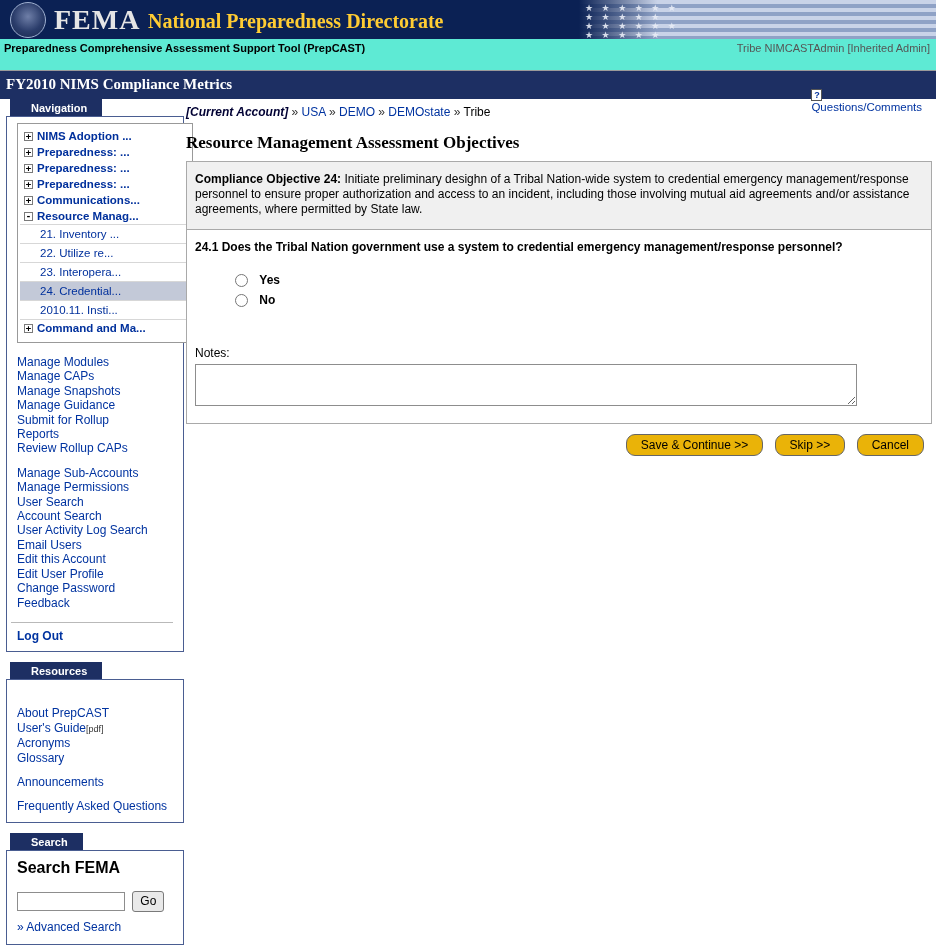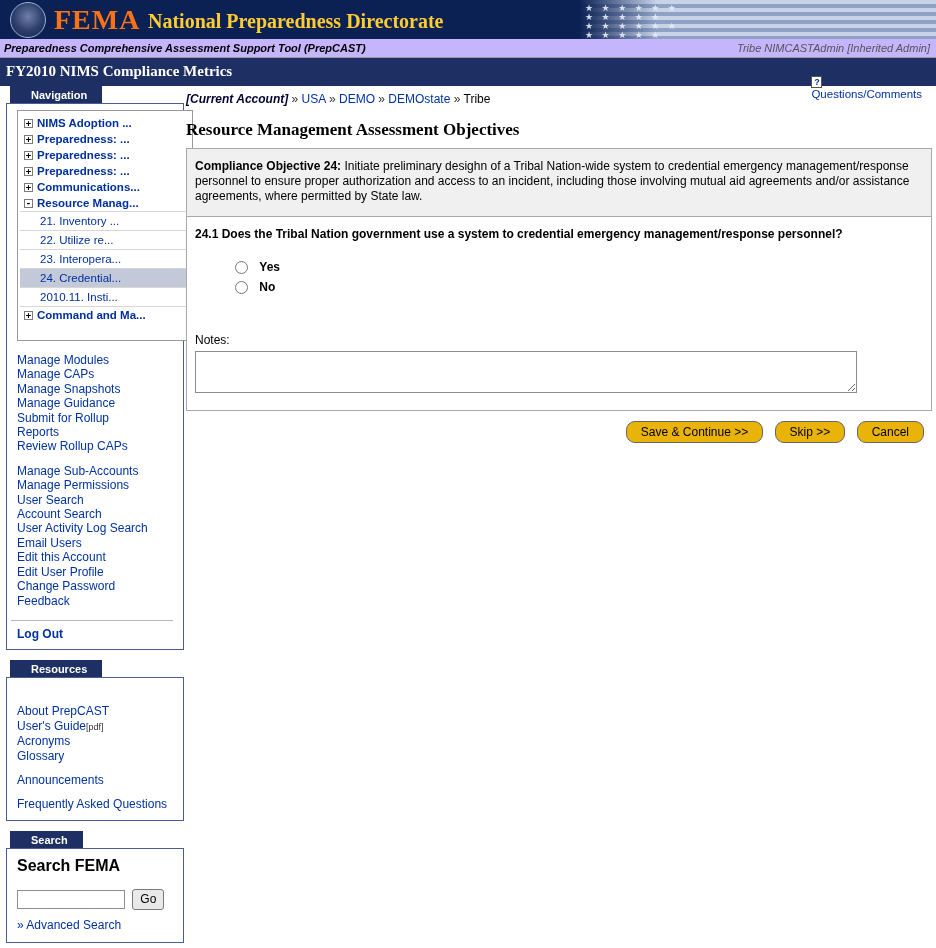--- a/index.html
+++ b/index.html
@@ -19,21 +19,21 @@
     overflow: hidden;
   }
   .topbar .seal {
     position: absolute; left: 10px; top: 2px;
     width: 36px; height: 36px; border-radius: 50%;
     background: radial-gradient(circle at 50% 40%, #6f7fa8 0%, #2b3d6b 55%, #16264d 100%);
     border: 1px solid #9fb0d0;
   }
   .topbar .fema {
     position: absolute; left: 54px; top: 4px;
-    color: #f97316; font-family: "Liberation Serif", serif;
+    color: #e5e5e5; font-family: "Liberation Serif", serif;
     font-size: 28px; font-weight: bold; letter-spacing: 1px;
   }
   .topbar .npd {
     position: absolute; left: 148px; top: 10px;
     color: #ffcc33; font-family: "Liberation Serif", serif;
     font-size: 20px; font-weight: bold;
   }
   .topbar .flag {
     position: absolute; right: 0; top: 0;
     width: 357px; height: 39px;
@@ -41,28 +41,27 @@
       linear-gradient(90deg, rgba(11,33,84,1) 0%, rgba(11,33,84,0) 22%),
       repeating-linear-gradient(180deg, #c9d3e8 0px, #c9d3e8 4px, #8fa2c6 4px, #8fa2c6 8px),
       linear-gradient(120deg, #21376c 0%, #4d6498 40%, #a9b8d6 100%);
   }
   .topbar .flag .stars {
     position: absolute; left: 0; top: 0; width: 120px; height: 39px;
     color: #e8ecf6; font-size: 9px; line-height: 9px; letter-spacing: 3px;
     padding: 4px 6px; overflow: hidden; opacity: .9;
   }
   .appbar {
-    height: 19px;
-    background: #c4b5fd;
+    height: 32px;
+    background: #5eead4;
     border-bottom: 1px solid #9a9a9a;
     font-size: 11px;
     font-weight: bold;
     padding: 3px 8px 0 4px;
     position: relative;
-    font-style: italic;
   }
   .appbar .right {
     position: absolute; right: 6px; top: 3px;
     font-weight: normal; color: #555; font-size: 11px;
   }
   .titlebar {
     height: 28px;
     background: #1d2f63;
     color: #fff;
     font-size: 15px;
@@ -88,21 +87,21 @@
     border-bottom: none;
   }
   .panel {
     border: 1px solid #4a5d91;
     background: #fff;
   }
   .navtree {
     margin: 6px 4px 4px 10px;
     border: 1px solid #999;
     background: #fff;
-    padding: 4px 2px 17px 2px;
+    padding: 4px 2px 6px 2px;
     width: 176px;
   }
   .tline {
     font-size: 11.5px;
     padding: 1px 2px 1px 4px;
     white-space: nowrap;
     color: #00309c;
     font-weight: bold;
     line-height: 14px;
   }

